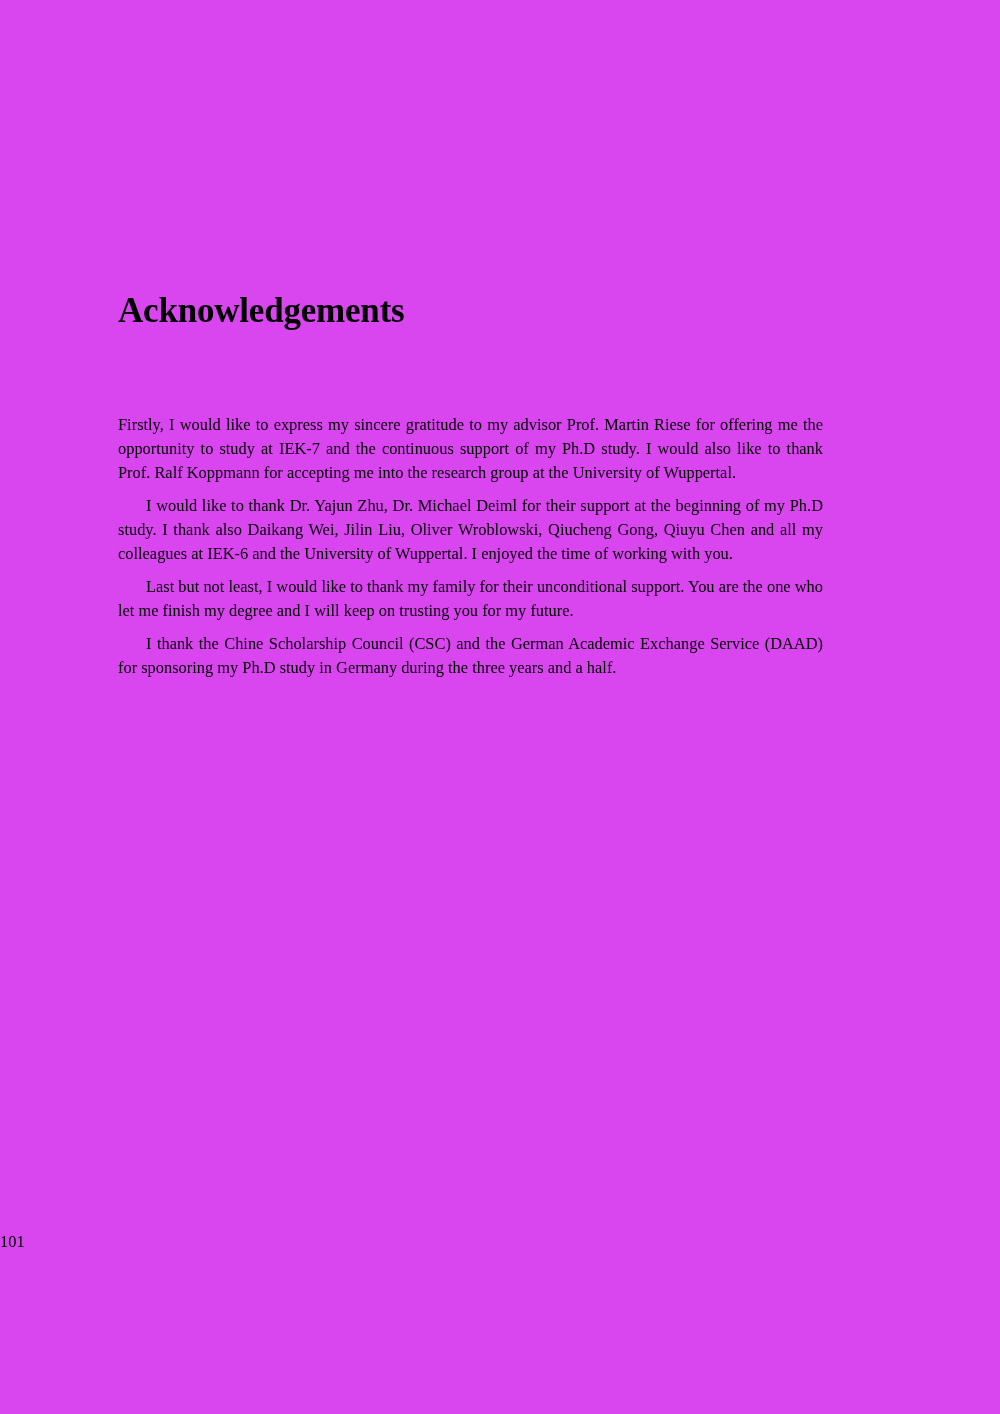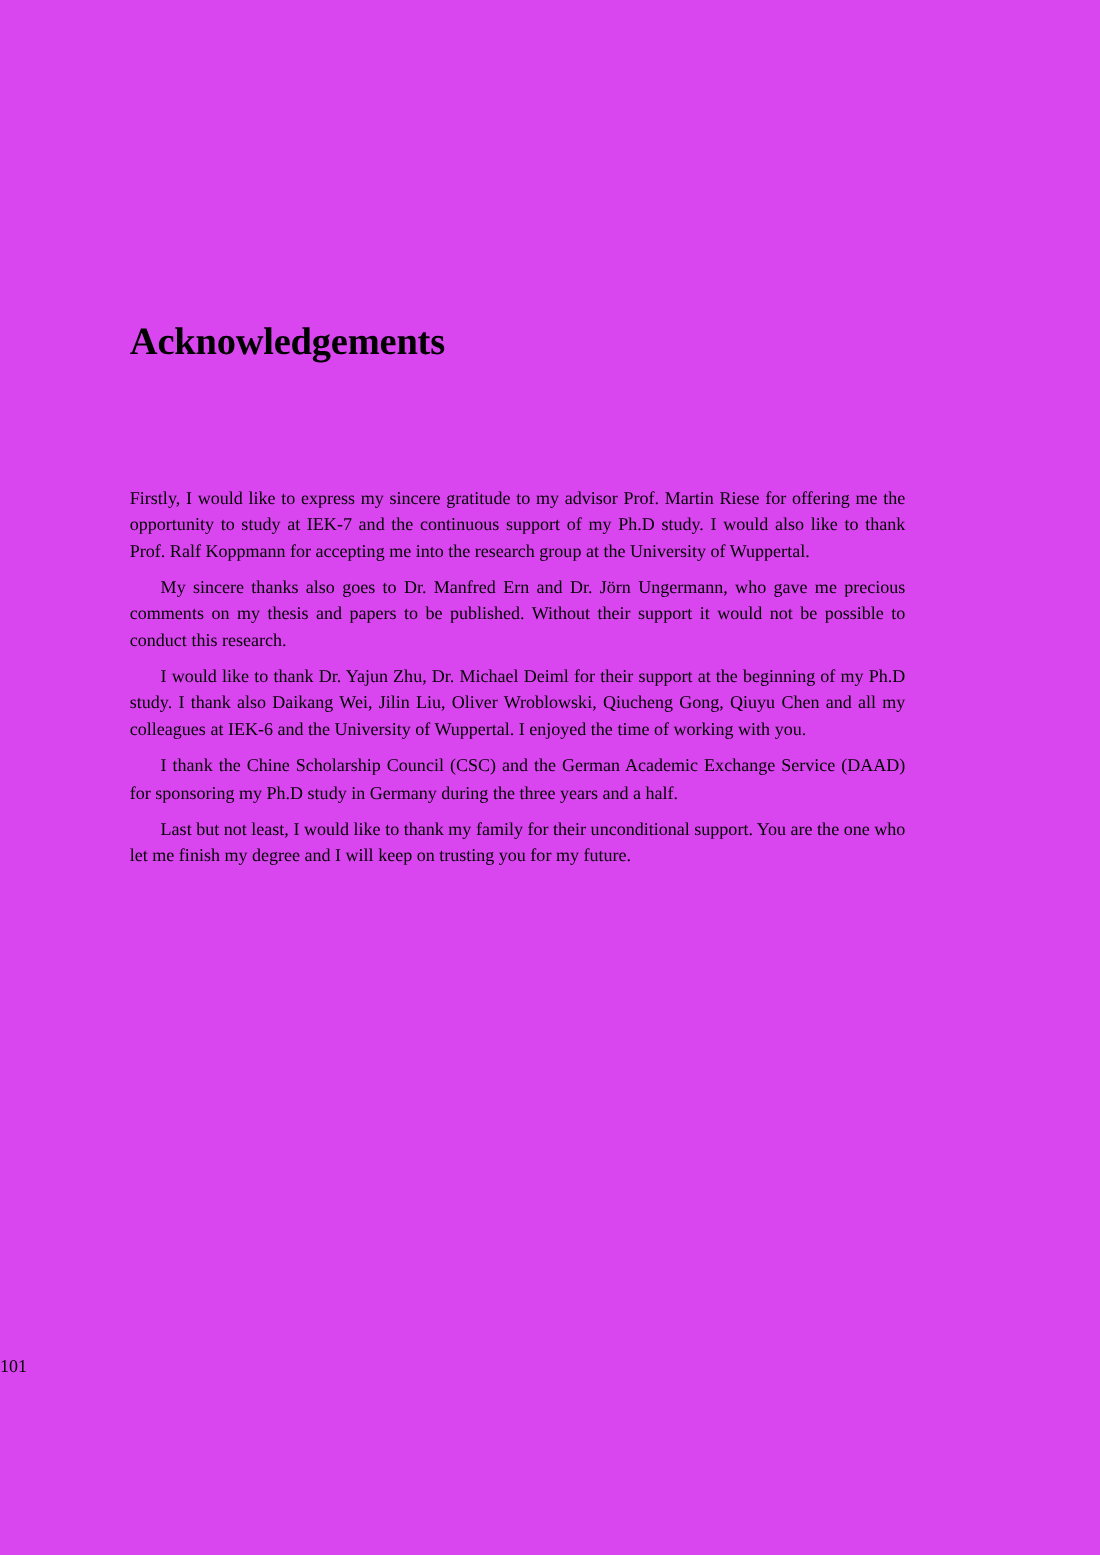--- a/index.html
+++ b/index.html
@@ -26,21 +26,21 @@
   }
   .doc-title {
     font-size: 35px;
     font-weight: bold;
     letter-spacing: -0.2px;
     margin: 0;
     padding-top: 292px;
     line-height: 1.1;
   }
   .body-text {
-    margin-top: 110px;
+    margin-top: 82px;
   }
   .para {
     font-size: 16.4px;
     line-height: 1.47;
     text-align: justify;
     text-justify: inter-word;
     margin: 0 0 9px 0;
     hyphens: manual;
   }
   .para.indent {
@@ -57,20 +57,19 @@
   }
 </style>
 </head>
 <body>
 
 <div class="page">
   <div class="content">
     <h1 class="doc-title">Acknowledgements</h1>
     <div class="body-text">
       <p class="para">Firstly, I would like to express my sincere gratitude to my advisor Prof. Martin Riese for offering me the opportunity to study at IEK-7 and the continuous support of my Ph.D study. I would also like to thank Prof. Ralf Koppmann for accepting me into the research group at the University of Wuppertal.</p>
-      <p class="para indent">My sincere thanks also goes to Dr. Manfred Ern and Dr. Jörn Ungermann, who gave me precious comments on my thesis and papers to be published. Without their support it would not be possible to conduct this research.</p>
       <p class="para indent">I would like to thank Dr. Yajun Zhu, Dr. Michael Deiml for their support at the beginning of my Ph.D study. I thank also Daikang Wei, Jilin Liu, Oliver Wroblowski, Qiucheng Gong, Qiuyu Chen and all my colleagues at IEK-6 and the University of Wuppertal. I enjoyed the time of working with you.</p>
+      <p class="para indent">Last but not least, I would like to thank my family for their unconditional support. You are the one who let me finish my degree and I will keep on trusting you for my future.</p>
       <p class="para indent">I thank the Chine Scholarship Council (CSC) and the German Academic Exchange Service (DAAD) for sponsoring my Ph.D study in Germany during the three years and a half.</p>
-      <p class="para indent">Last but not least, I would like to thank my family for their unconditional support. You are the one who let me finish my degree and I will keep on trusting you for my future.</p>
     </div>
   </div>
   <div class="page-number">101</div>
 </div>
 
 </body></html>

